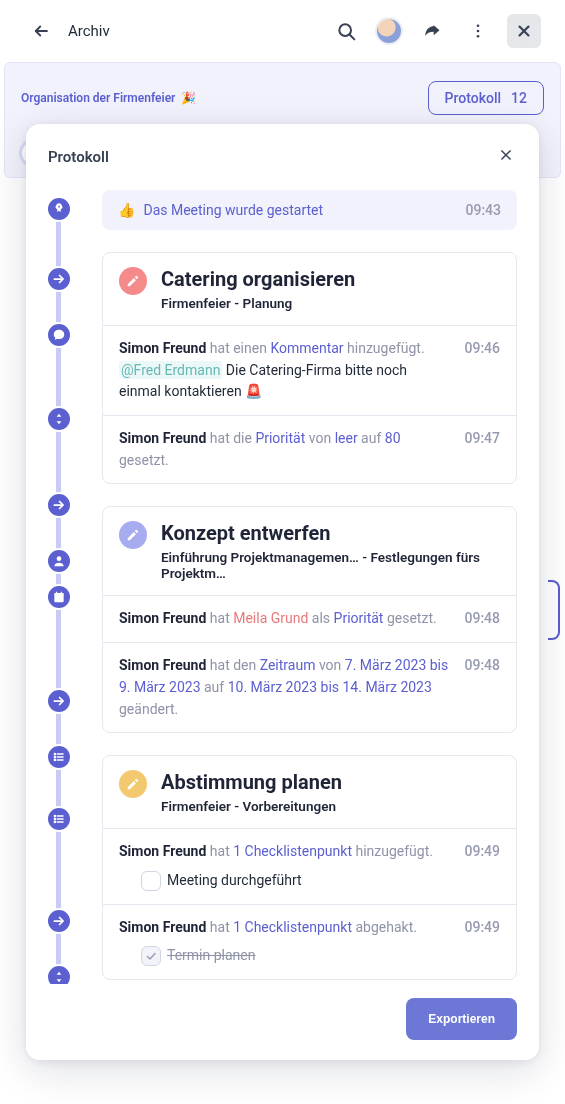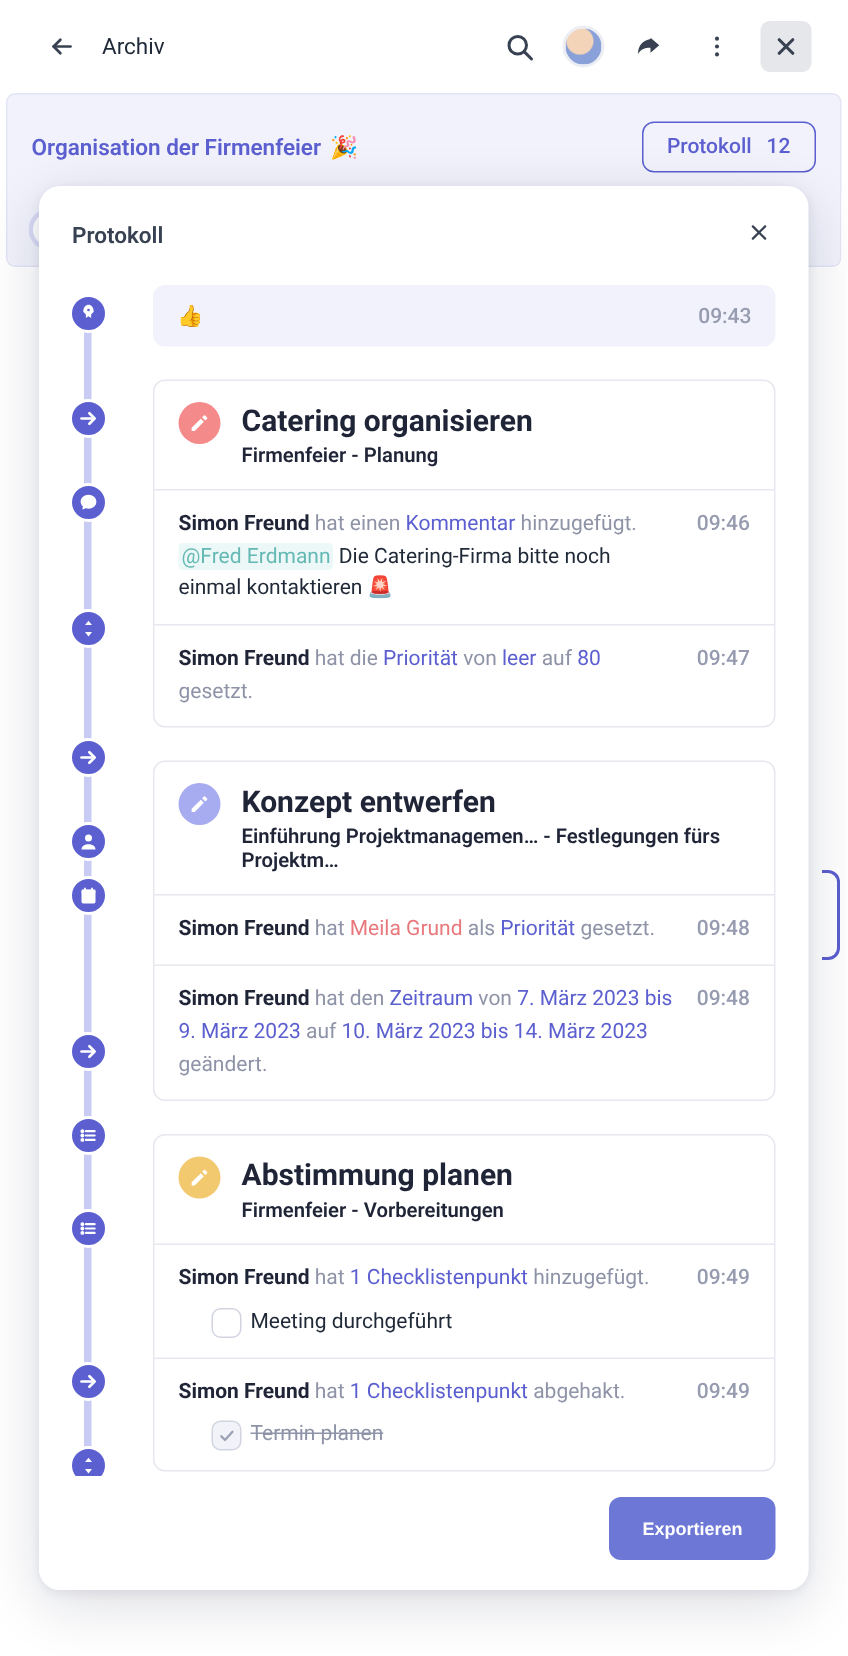--- a/index.html
+++ b/index.html
@@ -36,21 +36,21 @@
     }
     .banner {
       background: #f1f2fb;
       border: 1px solid #e3e5f6;
       margin: 4px 4px 0 4px;
       border-radius: 6px;
       padding: 18px 16px;
       display: flex; align-items: center; justify-content: space-between;
     }
     .banner-title {
-      color: #5b5fcf; font-size: 15px; font-weight: 600;
+      color: #5b5fcf; font-size: 12px; font-weight: 600;
       display: flex; align-items: center; gap: 6px;
     }
     .protokoll-badge {
       border: 1.5px solid #5b5fcf;
       color: #5b5fcf;
       font-size: 14px; font-weight: 500;
       padding: 8px 16px; border-radius: 8px;
       display: flex; gap: 10px; cursor: pointer;
     }
     .sub-bg {
@@ -231,20 +231,21 @@
       <div class="timeline-line"></div>
     <div class="t-marker" style="top: 6px;">
           <svg viewBox="0 0 24 24" width="14" height="14" fill="currentColor">
             <path d="M12 2c3 0 6 3 6 8l-3 3v4l-3-2-3 2v-4l-3-3c0-5 3-8 6-8z"></path>
             <circle cx="12" cy="8" r="1.5" fill="#5b5fcf"></circle>
           </svg>
         </div>
         <div class="start-block">
           <div class="txt">
             <span>👍</span>
+            <span>Das Meeting wurde gestartet</span>
           </div>
           <span class="time">09:43</span>
         </div>
         <div class="t-marker" style="top: 76px;">
           <svg viewBox="0 0 24 24" width="13" height="13" fill="none" stroke="currentColor" stroke-width="3" stroke-linecap="round" stroke-linejoin="round">
             <line x1="4" y1="12" x2="18" y2="12"></line>
             <polyline points="13 6 19 12 13 18"></polyline>
           </svg>
         </div>
         <div class="t-marker" style="top: 132px;">

